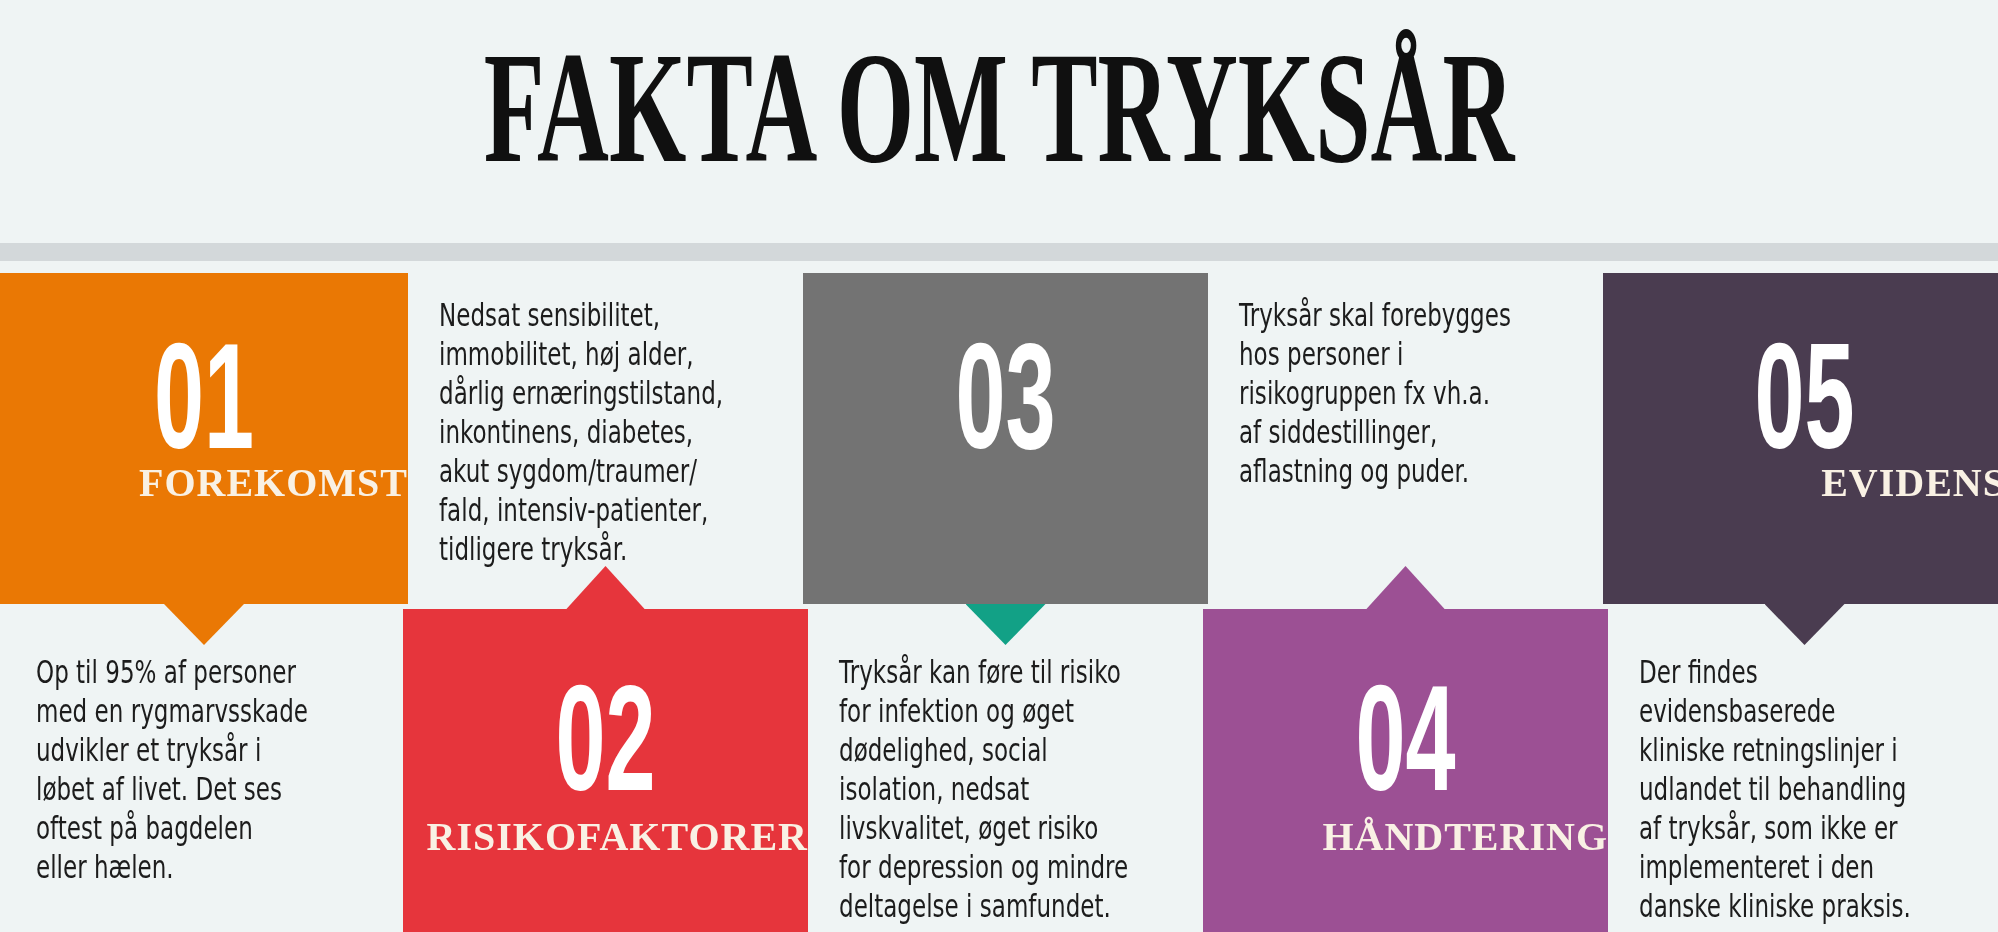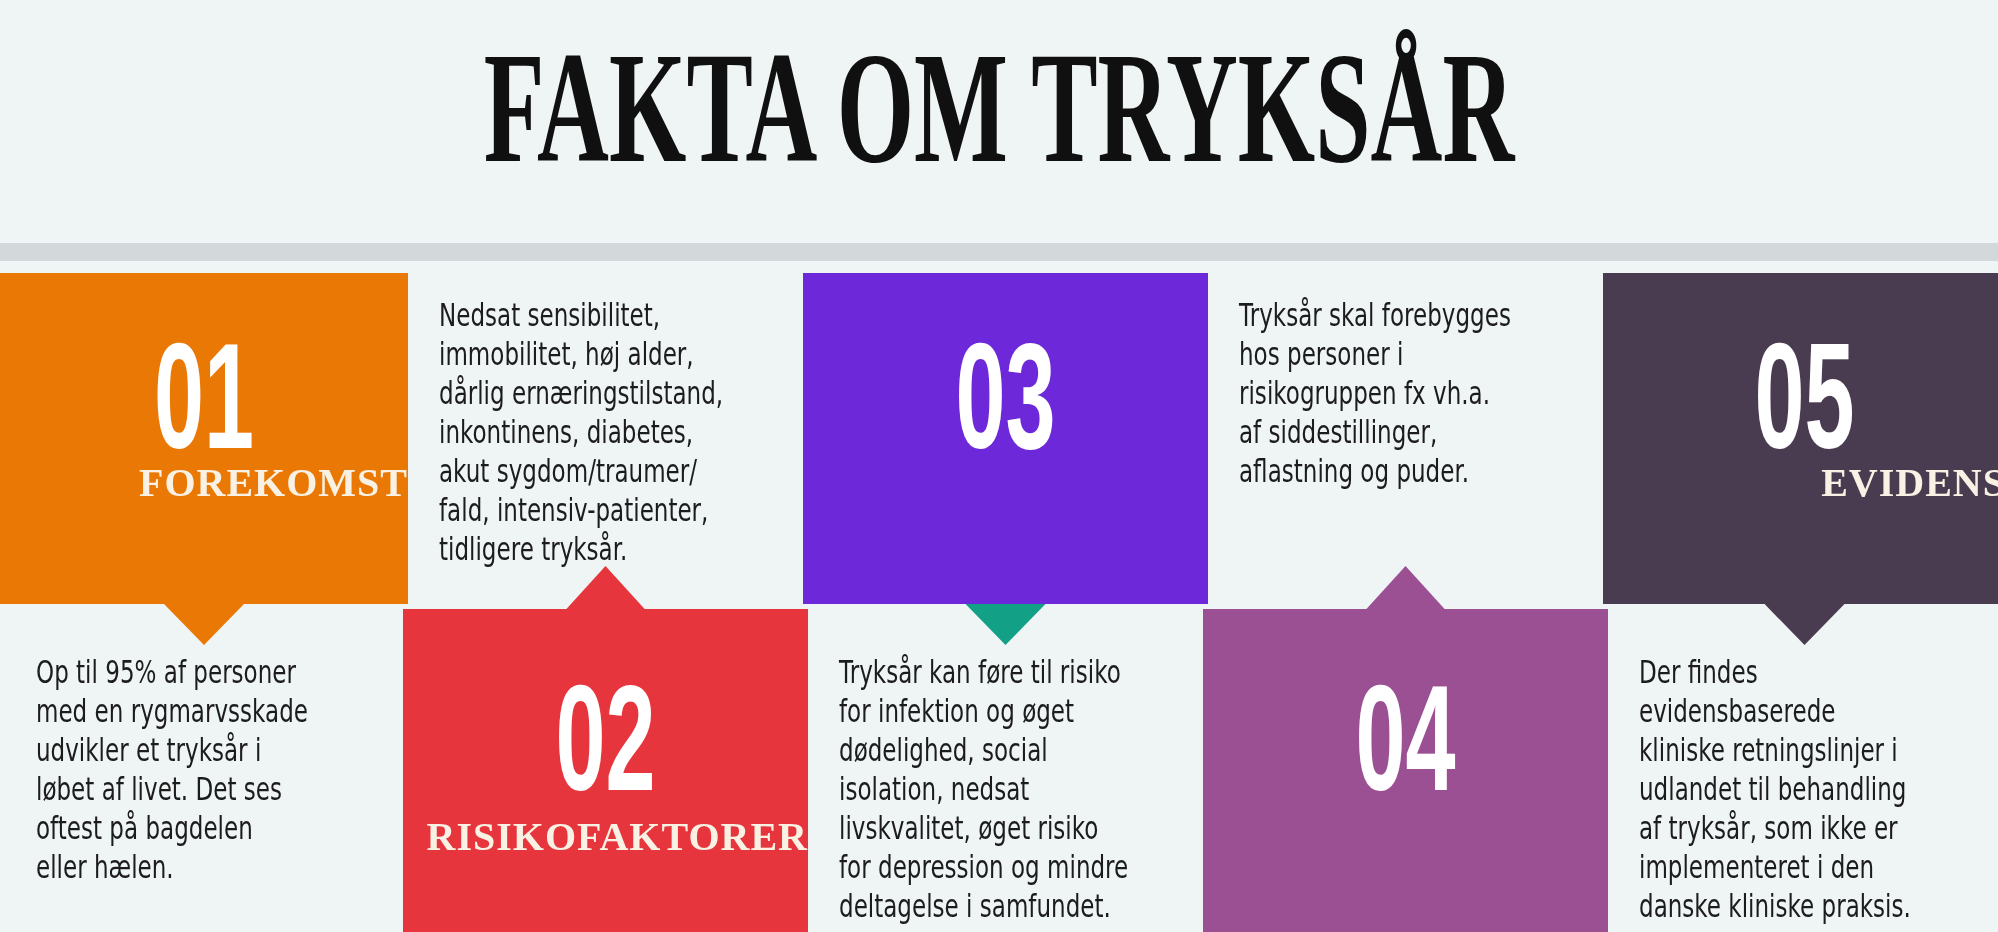--- a/index.html
+++ b/index.html
@@ -85,21 +85,21 @@
 fald, intensiv-patienter,
 tidligere tryksår.</div>
     <div class="tail tail-up" style="background-color: rgb(230, 53, 60);"></div>
     <div class="block block-bottom" style="background-color: rgb(230, 53, 60);">
       <div class="num">02</div>
       <div class="label">RISIKOFAKTORER</div>
     </div>
   </div>
 
   <div class="col c3">
-    <div class="block block-top" style="background-color: #6d28d9;">
+    <div class="block block-top" style="background-color: #737373;">
       <div class="num">03</div>
     </div>
     <div class="tail tail-down" style="background-color: rgb(18, 161, 134);"></div>
     <div class="body-text text-below">Tryksår kan føre til risiko
 for infektion og øget
 dødelighed, social
 isolation, nedsat
 livskvalitet, øget risiko
 for depression og mindre
 deltagelse i samfundet.</div>
@@ -107,20 +107,21 @@
 
   <div class="col c4">
     <div class="body-text text-above">Tryksår skal forebygges
 hos personer i
 risikogruppen fx vh.a.
 af siddestillinger,
 aflastning og puder.</div>
     <div class="tail tail-up" style="background-color: rgb(156, 80, 148);"></div>
     <div class="block block-bottom" style="background-color: rgb(156, 80, 148);">
       <div class="num">04</div>
+      <div class="label">HÅNDTERING</div>
     </div>
   </div>
 
   <div class="col c5">
     <div class="block block-top" style="background-color: rgb(74, 60, 80);">
       <div class="num">05</div>
       <div class="label">EVIDENS</div>
     </div>
     <div class="tail tail-down" style="background-color: rgb(74, 60, 80);"></div>
     <div class="body-text text-below">Der findes

